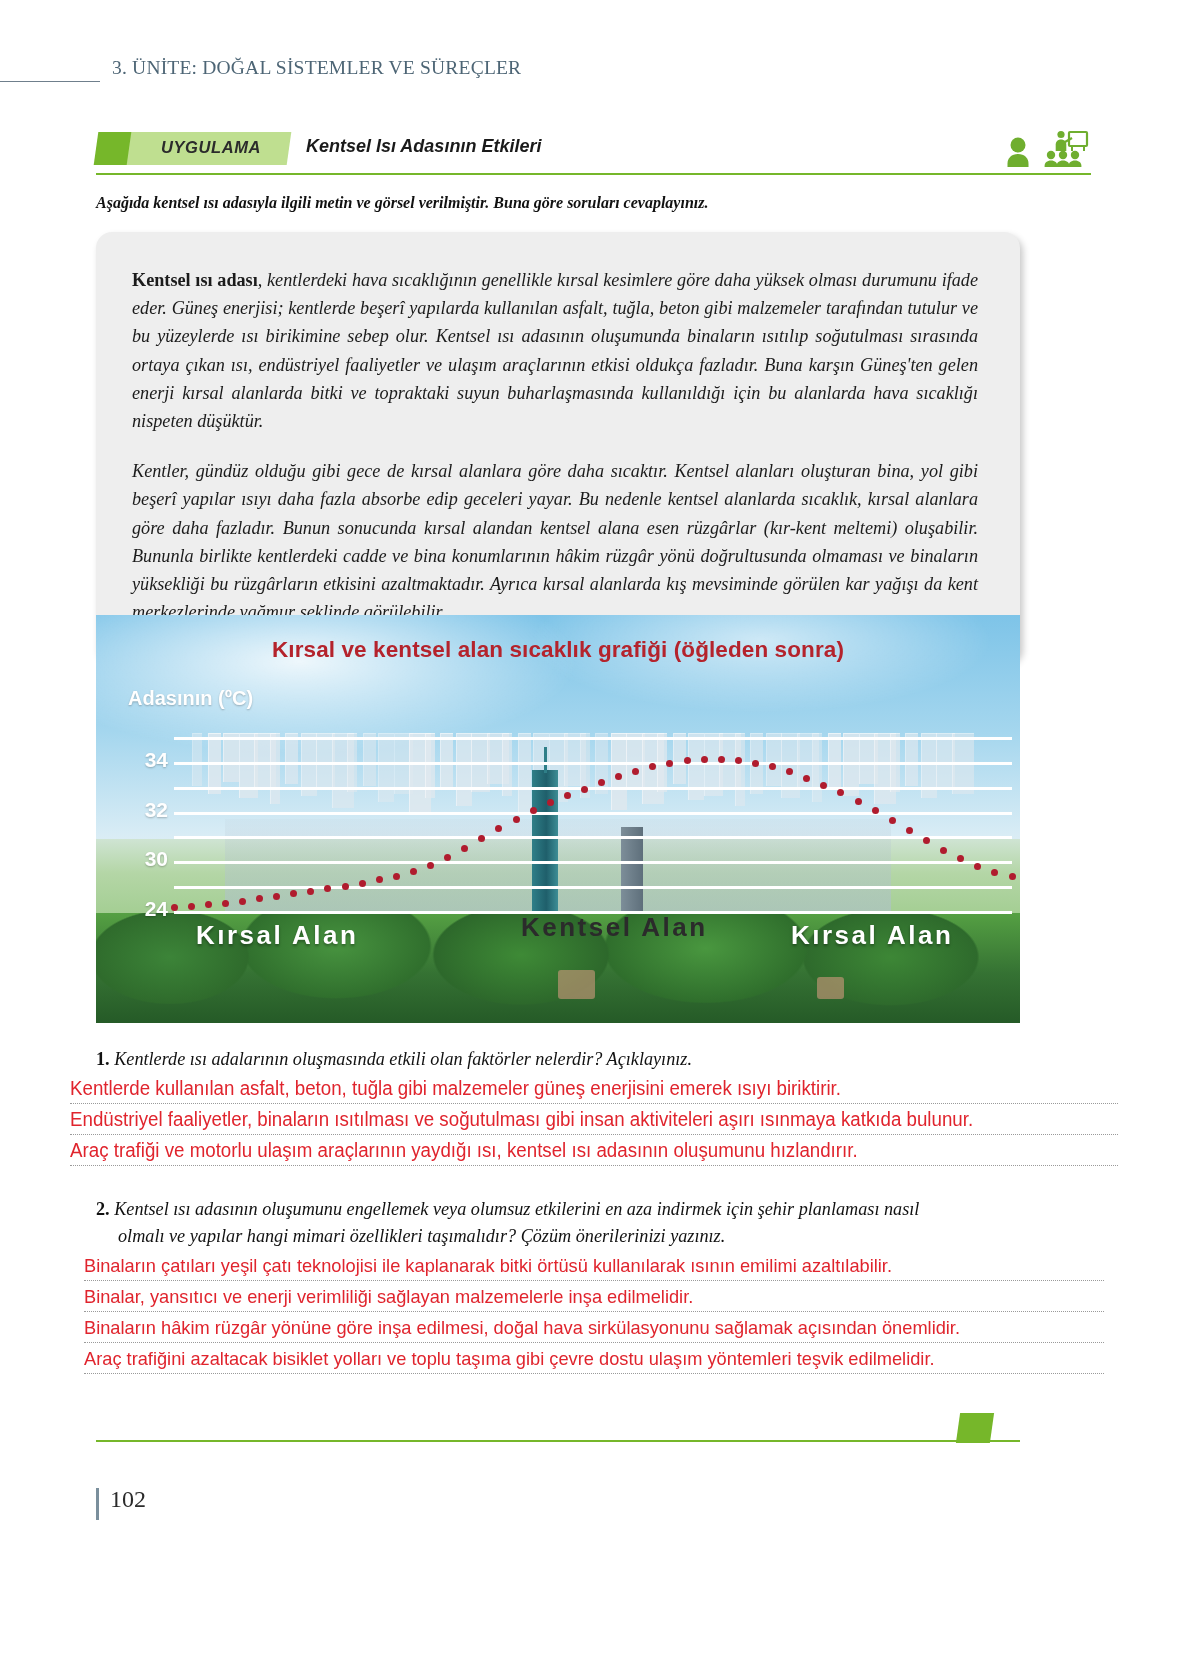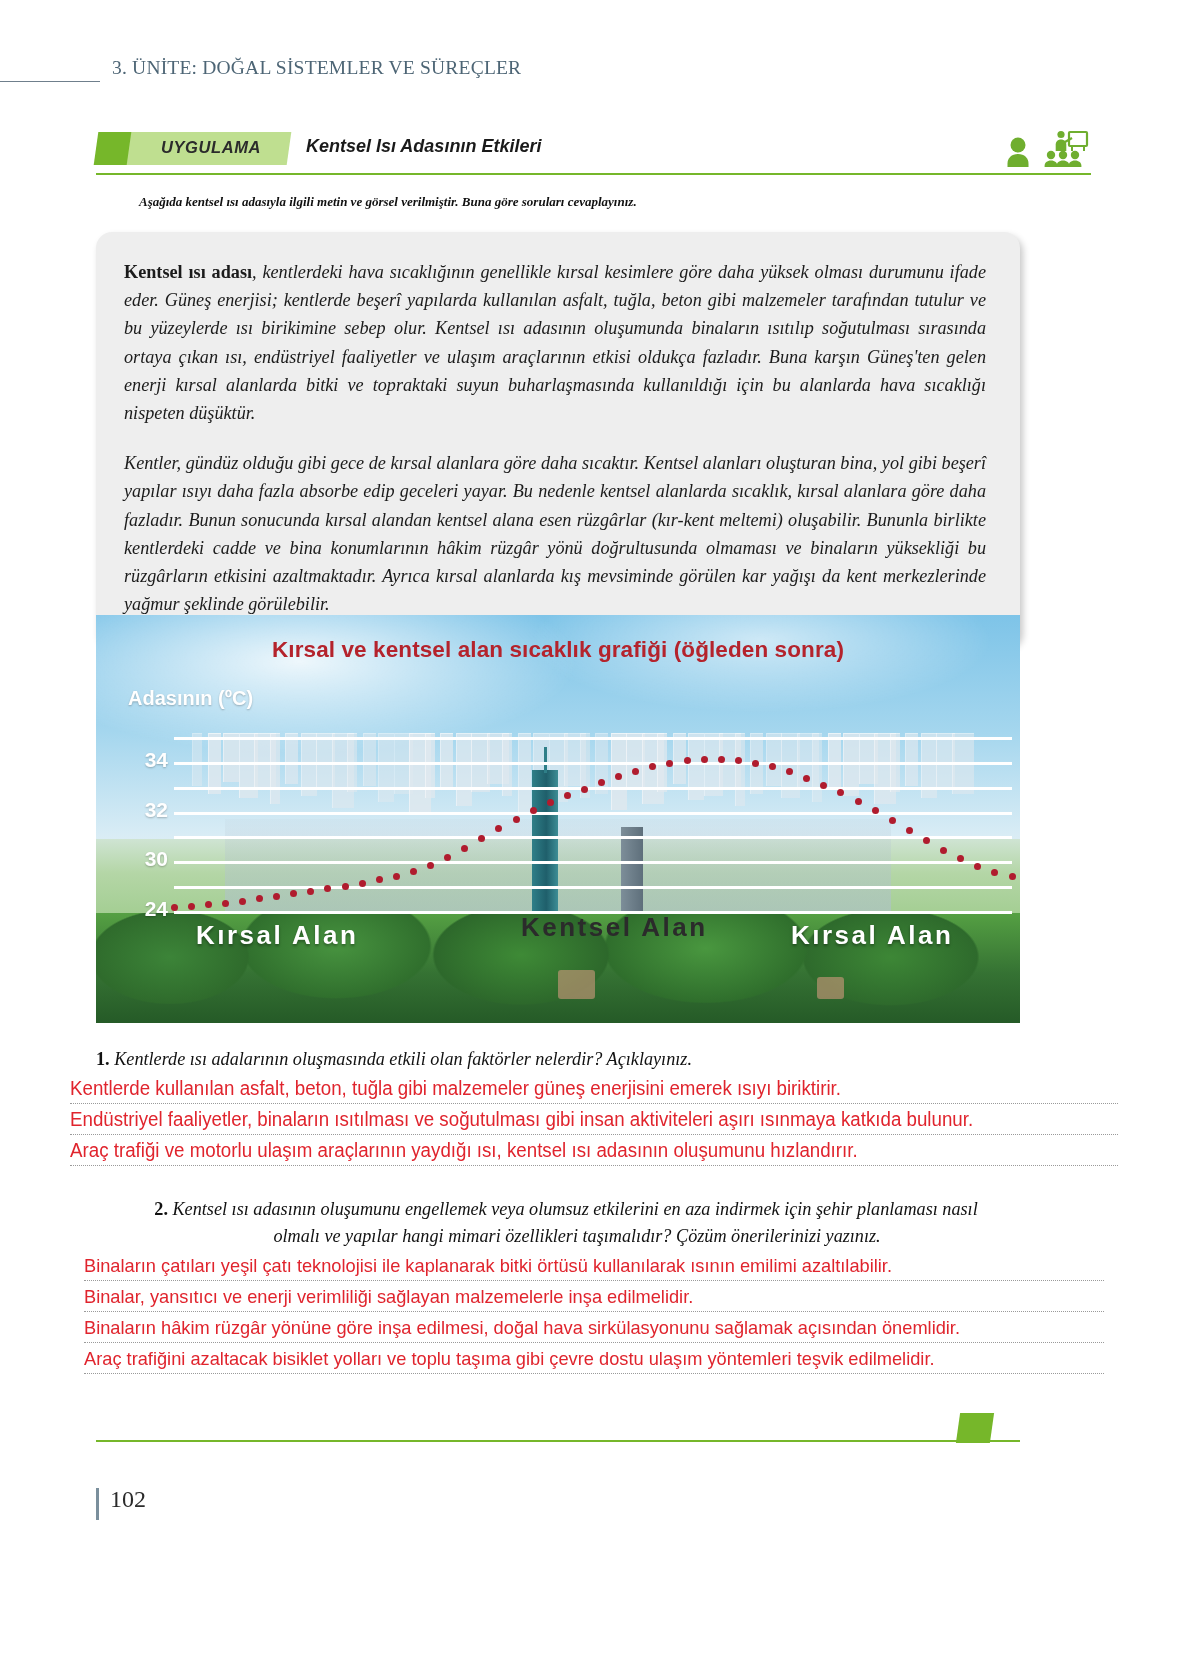--- a/index.html
+++ b/index.html
@@ -119,40 +119,39 @@
   .banner-icons svg { display: block; }
 
   
   .prompt {
     position: absolute;
     left: 96px;
     top: 194px;
     font-family: "Liberation Serif", serif;
     font-style: italic;
     font-weight: bold;
-    font-size: 13px;
+    font-size: 16px;
     color: #111;
     white-space: nowrap;
-    margin-left: 43px;
   }
 
   
   .infobox {
     position: absolute;
     left: 96px;
     top: 232px;
     width: 924px;
     padding: 22px 30px 24px 24px;
     box-sizing: border-box;
     background: #eeeeee;
     border-radius: 16px;
     box-shadow: 3px 4px 7px rgba(0,0,0,.22);
   }
   .infobox p {
-    margin: 4px;
+    margin: 12px;
     font-family: "Liberation Serif", serif;
     font-style: italic;
     font-size: 18.2px;
     line-height: 28.2px;
     color: #1b1b1b;
     text-align: justify;
   }
   .infobox p + p { margin-top: 22px; }
   .infobox b {
     font-style: normal;
@@ -569,21 +568,21 @@
       <div class="answer-line">
         <div class="rule"></div>
         <div class="txt">Endüstriyel faaliyetler, binaların ısıtılması ve soğutulması gibi insan aktiviteleri aşırı ısınmaya katkıda bulunur.</div>
       </div>
       <div class="answer-line">
         <div class="rule"></div>
         <div class="txt">Araç trafiği ve motorlu ulaşım araçlarının yaydığı ısı, kentsel ısı adasının oluşumunu hızlandırır.</div>
       </div>
     </div>
 
-  <div class="question" style="left:96px; top:1196px; width:940px;text-align:center;">
+  <div class="question" style="left:96px; top:1196px; width:940px;">
     <span class="qnum">2.</span>
     <span>Kentsel ısı adasının oluşumunu engellemek veya olumsuz etkilerini en aza indirmek için şehir planlaması nasıl</span>
     <span style="display:block; margin-left:22px;">olmalı ve yapılar hangi mimari özellikleri  taşımalıdır? Çözüm önerilerinizi yazınız.</span>
   </div>
 
   <div class="answers a2" style="top:1252px;" id="answers-2">
       <div class="answer-line">
         <div class="rule"></div>
         <div class="txt">Binaların çatıları yeşil çatı teknolojisi ile kaplanarak bitki örtüsü kullanılarak ısının emilimi azaltılabilir.</div>
       </div>

